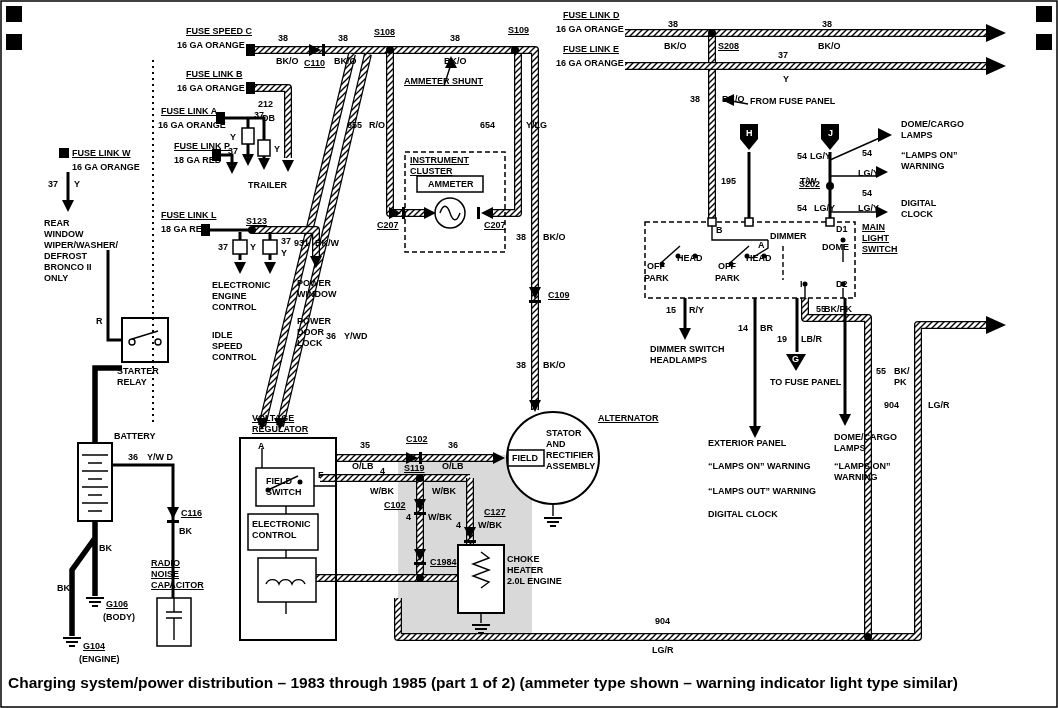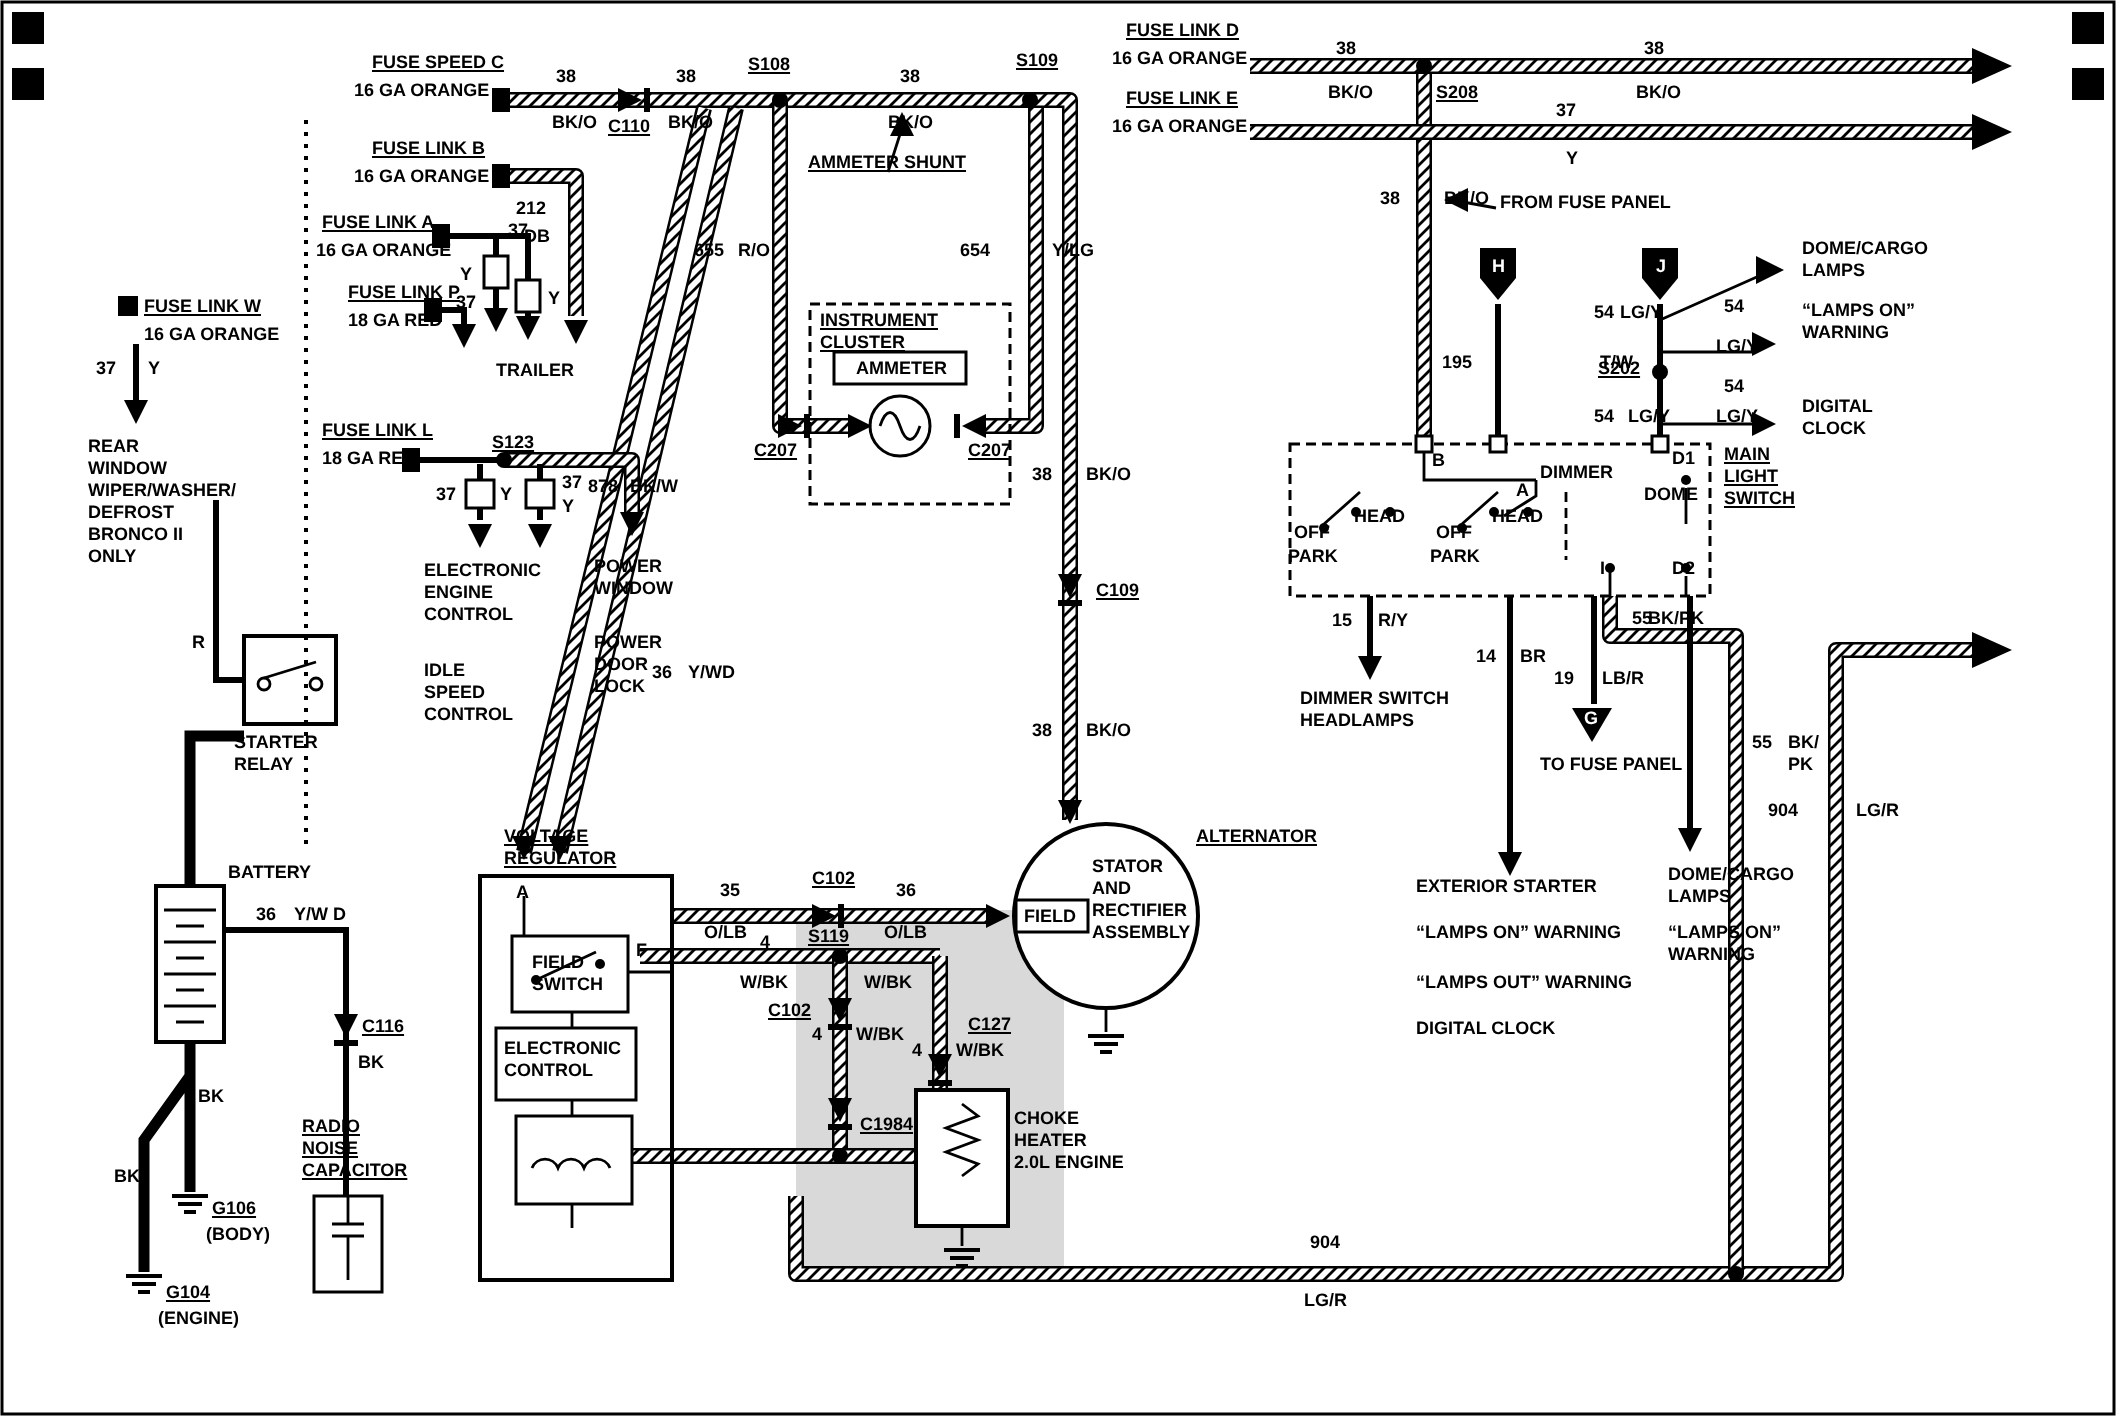--- a/index.html
+++ b/index.html
@@ -271,21 +271,21 @@
 <div class="lbl" style="left:44px;top:218px">REAR
 WINDOW
 WIPER/WASHER/
 DEFROST
 BRONCO II
 ONLY</div>
 <div class="lbl" style="left:248px;top:180px">TRAILER</div>
 <div class="lbl u" style="left:161px;top:210px">FUSE LINK L</div>
 <div class="lbl" style="left:161px;top:224px">18 GA RED</div>
 <div class="lbl u" style="left:246px;top:216px">S123</div>
-<div class="lbl" style="left:294px;top:238px">878</div>
+<div class="lbl" style="left:294px;top:238px">931</div>
 <div class="lbl" style="left:315px;top:238px">BK/W</div>
 <div class="lbl" style="left:218px;top:242px">37</div>
 <div class="lbl" style="left:250px;top:242px">Y</div>
 <div class="lbl" style="left:281px;top:236px">37</div>
 <div class="lbl" style="left:281px;top:248px">Y</div>
 <div class="lbl" style="left:212px;top:280px">ELECTRONIC
 ENGINE
 CONTROL</div>
 <div class="lbl" style="left:297px;top:278px">POWER
 WINDOW</div>
@@ -416,30 +416,31 @@
 <div class="lbl" style="left:650px;top:344px">DIMMER SWITCH
 HEADLAMPS</div>
 <div class="lbl" style="left:738px;top:323px">14</div>
 <div class="lbl" style="left:760px;top:323px">BR</div>
 <div class="lbl" style="left:777px;top:334px">19</div>
 <div class="lbl" style="left:801px;top:334px">LB/R</div>
 <div class="lbl wlbl" style="left:792px;top:354px">G</div>
 <div class="lbl" style="left:770px;top:377px">TO FUSE PANEL</div>
 <div class="lbl" style="left:816px;top:304px">55</div>
 <div class="lbl" style="left:824px;top:304px">BK/PK</div>
-<div class="lbl" style="left:708px;top:438px">EXTERIOR STARTER</div>
+<div class="lbl" style="left:708px;top:438px">EXTERIOR PANEL</div>
 <div class="lbl" style="left:708px;top:461px">“LAMPS ON” WARNING</div>
 <div class="lbl" style="left:708px;top:486px">“LAMPS OUT” WARNING</div>
 <div class="lbl" style="left:708px;top:509px">DIGITAL CLOCK</div>
 <div class="lbl" style="left:834px;top:432px">DOME/CARGO
 LAMPS</div>
 <div class="lbl" style="left:834px;top:461px">“LAMPS ON”
 WARNING</div>
 <div class="lbl" style="left:876px;top:366px">55</div>
 <div class="lbl" style="left:894px;top:366px">BK/
 PK</div>
 <div class="lbl" style="left:884px;top:400px">904</div>
 <div class="lbl" style="left:928px;top:400px">LG/R</div>
 <div class="lbl" style="left:655px;top:616px">904</div>
 <div class="lbl" style="left:652px;top:645px">LG/R</div>
 
+<div class="cap" style="left:8px;top:674px">Charging system/power distribution – 1983 through 1985 (part 1 of 2) (ammeter type shown – warning indicator light type similar)</div>
 
 </div>
 
 </body></html>

